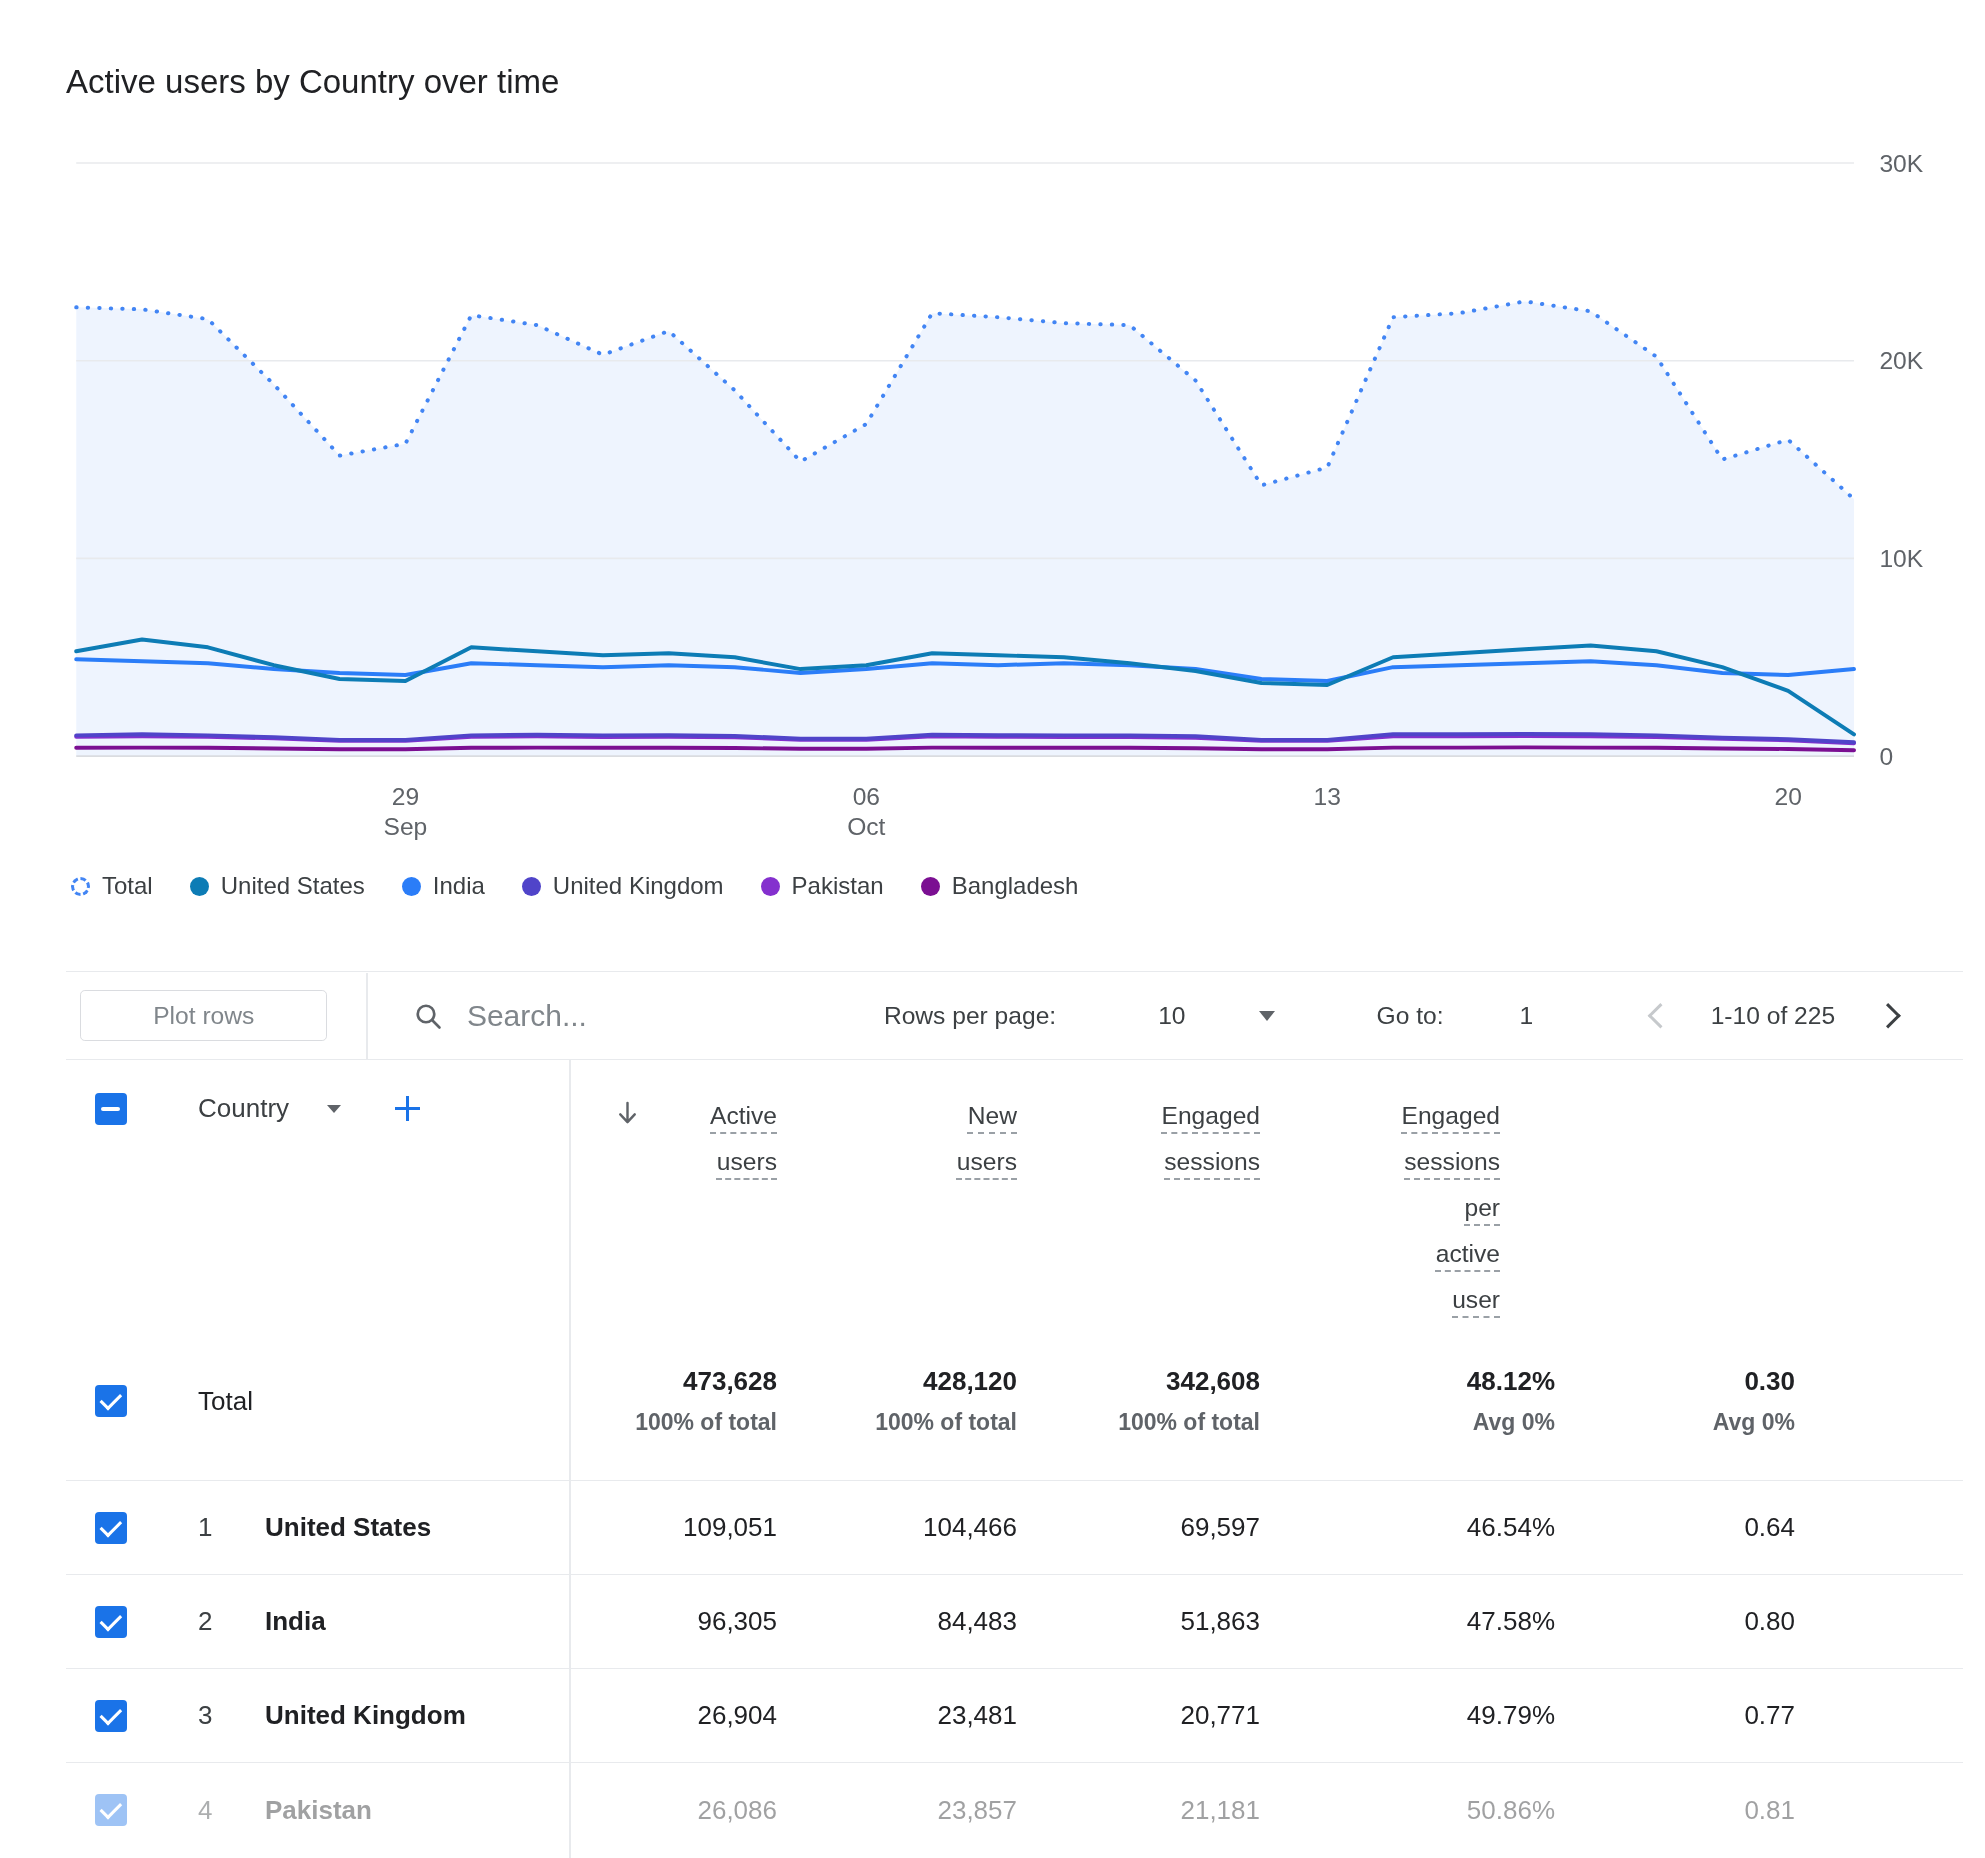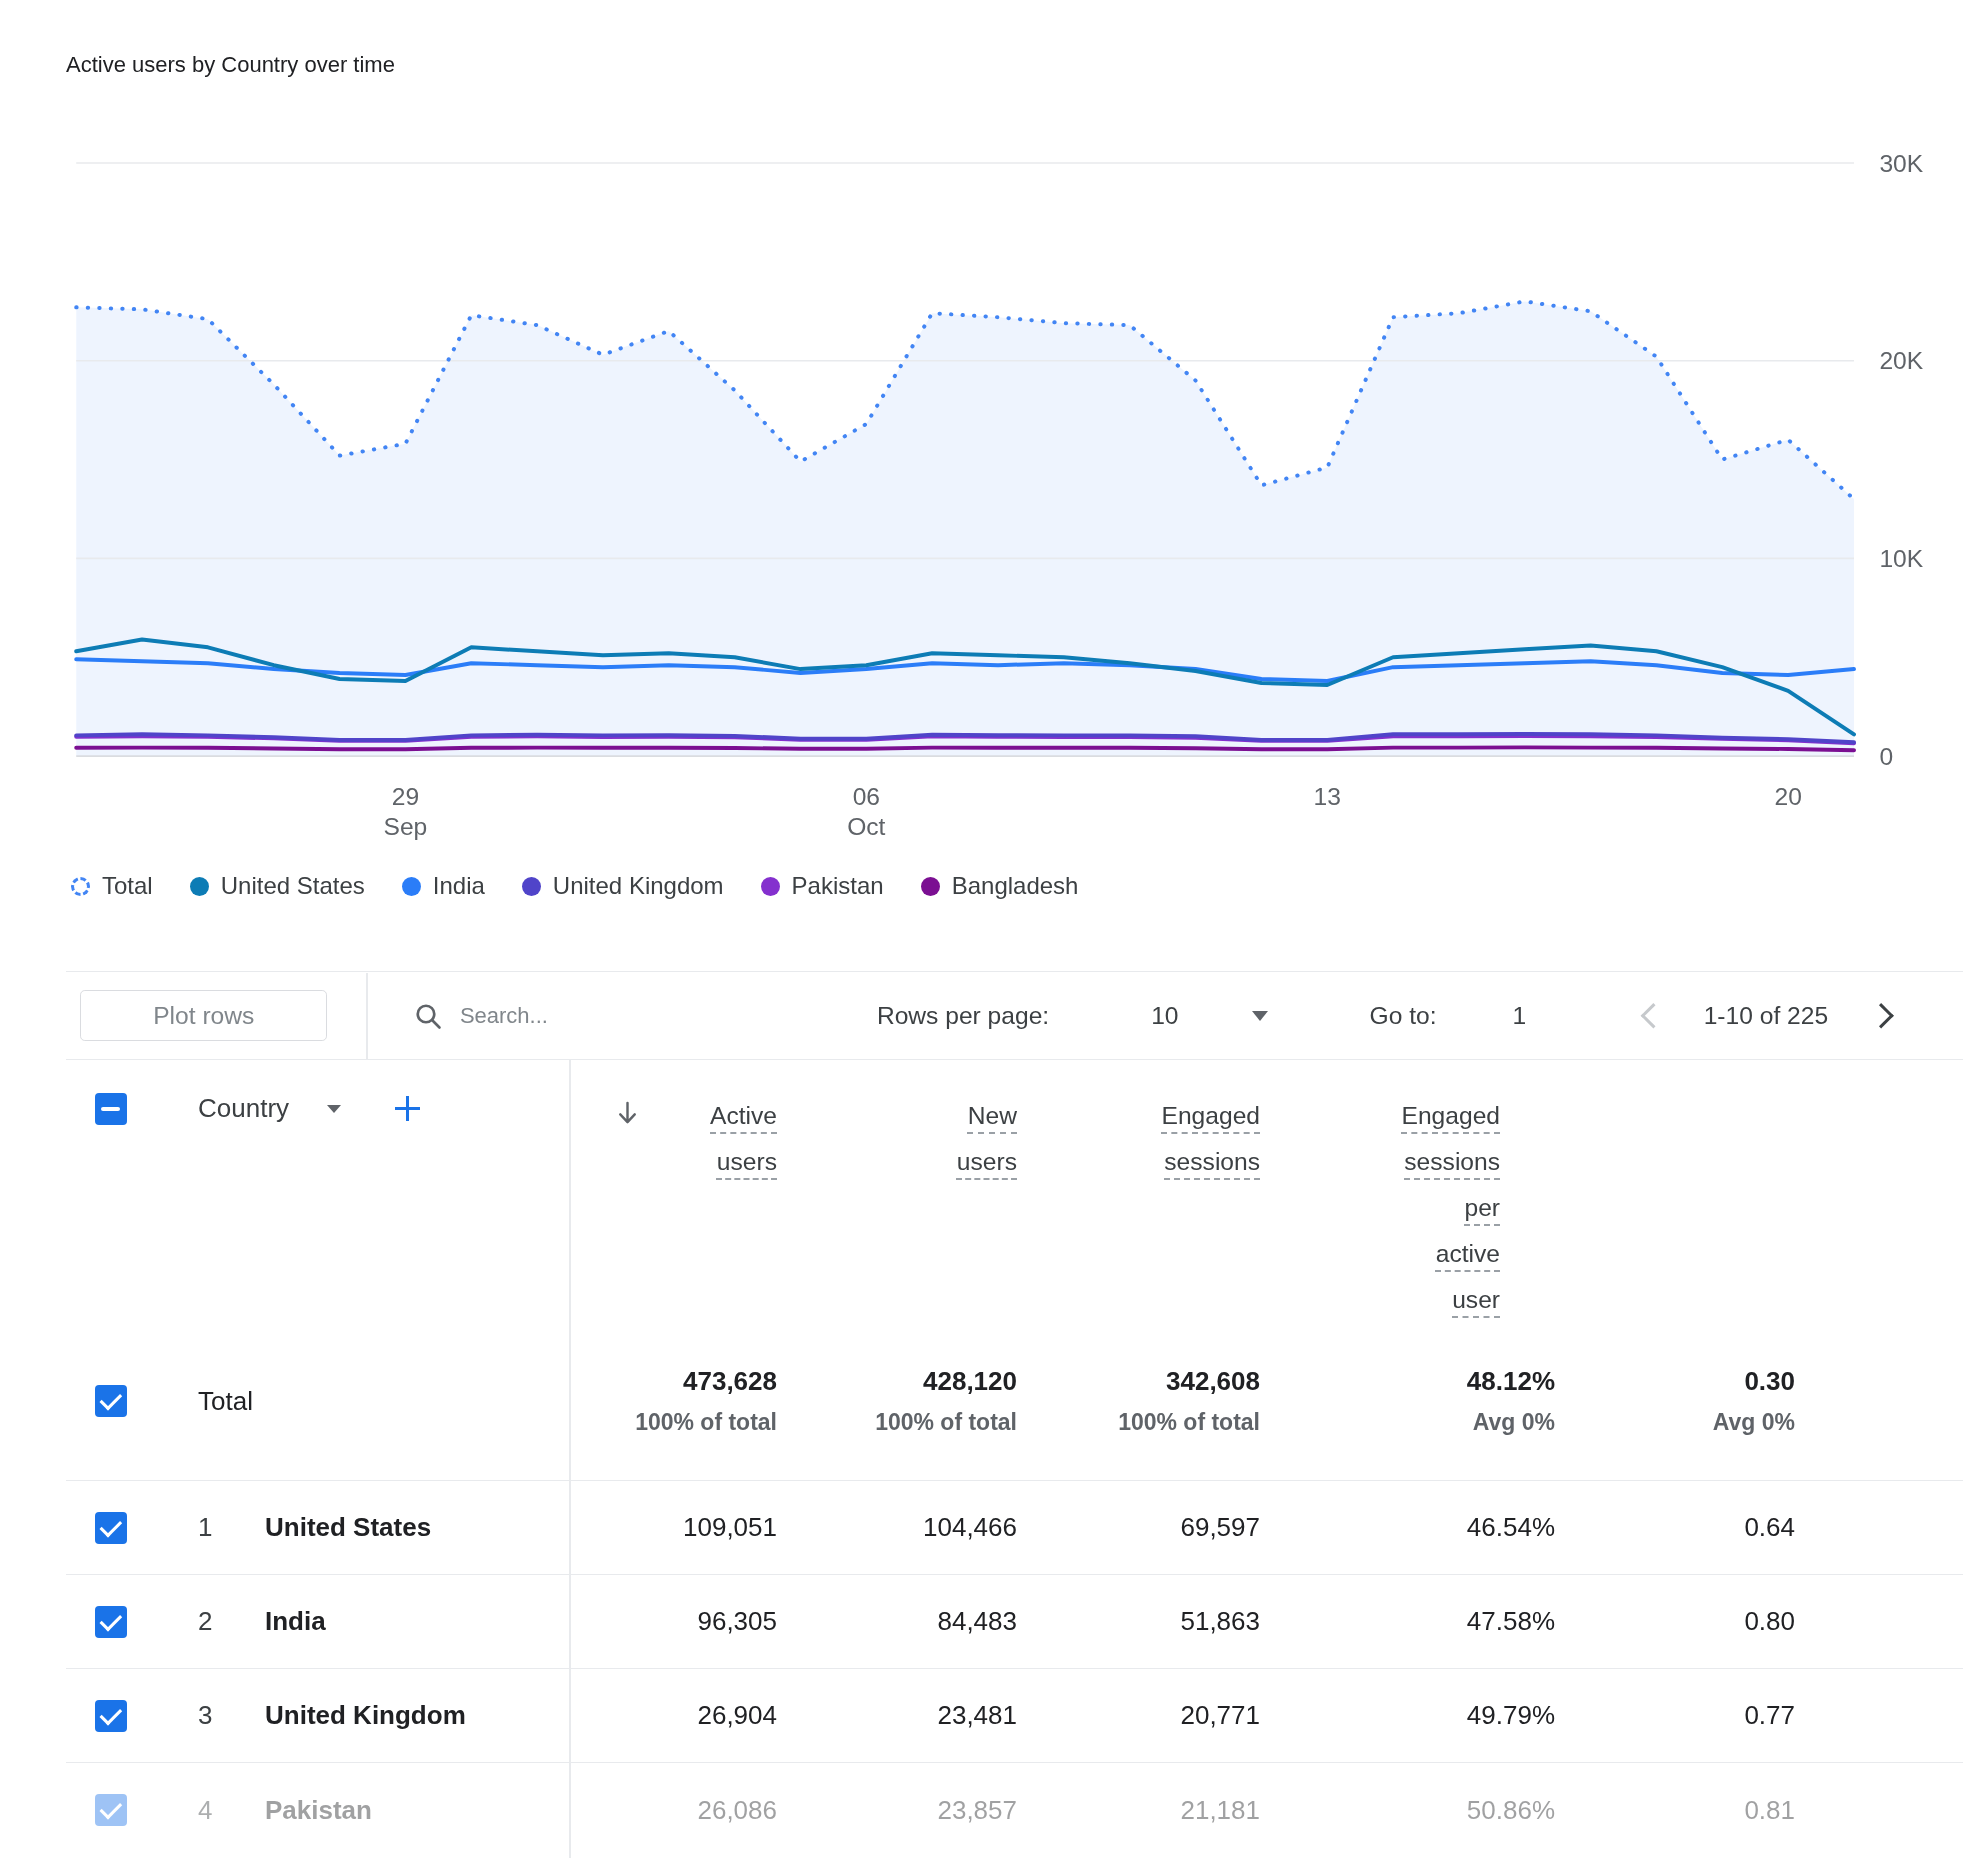--- a/index.html
+++ b/index.html
@@ -1,21 +1,21 @@
 <!DOCTYPE html>
 <html style="font-size:12.7px"><head>
 <meta charset="utf-8">
 <style>
   * { margin:0; padding:0; box-sizing:border-box; }
   body { background:#fff; }
   .page {
     position:relative; width:1985px; height:1859px; overflow:hidden;
     background:#fff; font-family:"Liberation Sans", sans-serif; color:#202124;
   }
-  .title { position:absolute; left:66px; top:52px; font-size:22px; font-weight:500; color:#202124; }
+  .title { position:absolute; left:66px; top:63px; font-size:33px; font-weight:500; color:#202124; }
 
   
   .chart { position:absolute; left:0; top:127px; width:1985px; height:731px; }
   .chart svg text { font-family:"Liberation Sans", sans-serif; }
 
   .legend { position:absolute; left:71px; top:872px; display:flex; align-items:center; gap:37px; }
   .legend-item { display:flex; align-items:center; gap:12px; font-size:24px; color:#3c4043; }
   .legend-dot { width:19px; height:19px; border-radius:50%; flex:none; }
   .legend-dot.dotted { background:transparent !important; }
 
@@ -26,22 +26,22 @@
     display:flex; align-items:center;
   }
   .plot-rows {
     margin-left:14.3px; width:247px; height:51px; background:#fff;
     border:1.6px solid #dadce0; border-radius:4.8px; color:#80868b; font-size:24.6px;
     font-family:"Liberation Sans", sans-serif; cursor:pointer;
   }
   .vdiv { margin-left:39px; width:1.6px; height:86px; background:#e8eaed; flex:none; }
   .search-icon { margin-left:44px; display:flex; flex:none; }
   .search-input {
-    margin-left:16px; width:334px; border:none; outline:none; background:transparent;
-    font-size:22px; color:#0c4a6e; font-family:"Liberation Sans", sans-serif;
+    margin-left:23px; width:334px; border:none; outline:none; background:transparent;
+    font-size:30px; color:#0c4a6e; font-family:"Liberation Sans", sans-serif;
   }
   .search-input::placeholder { color:#80868b; }
   .tb-label, .tb-value { font-size:24.6px; color:#3c4043; white-space:nowrap; }
   .rpp-label { margin-left:83px; }
   .rpp-value { margin-left:102px; cursor:pointer; }
   .caret-down {
     width:0; height:0; border-left:8.7px solid transparent; border-right:8.7px solid transparent;
     border-top:10.3px solid #5f6368; display:inline-block;
   }
   .rpp-caret { margin-left:73px; cursor:pointer; }

